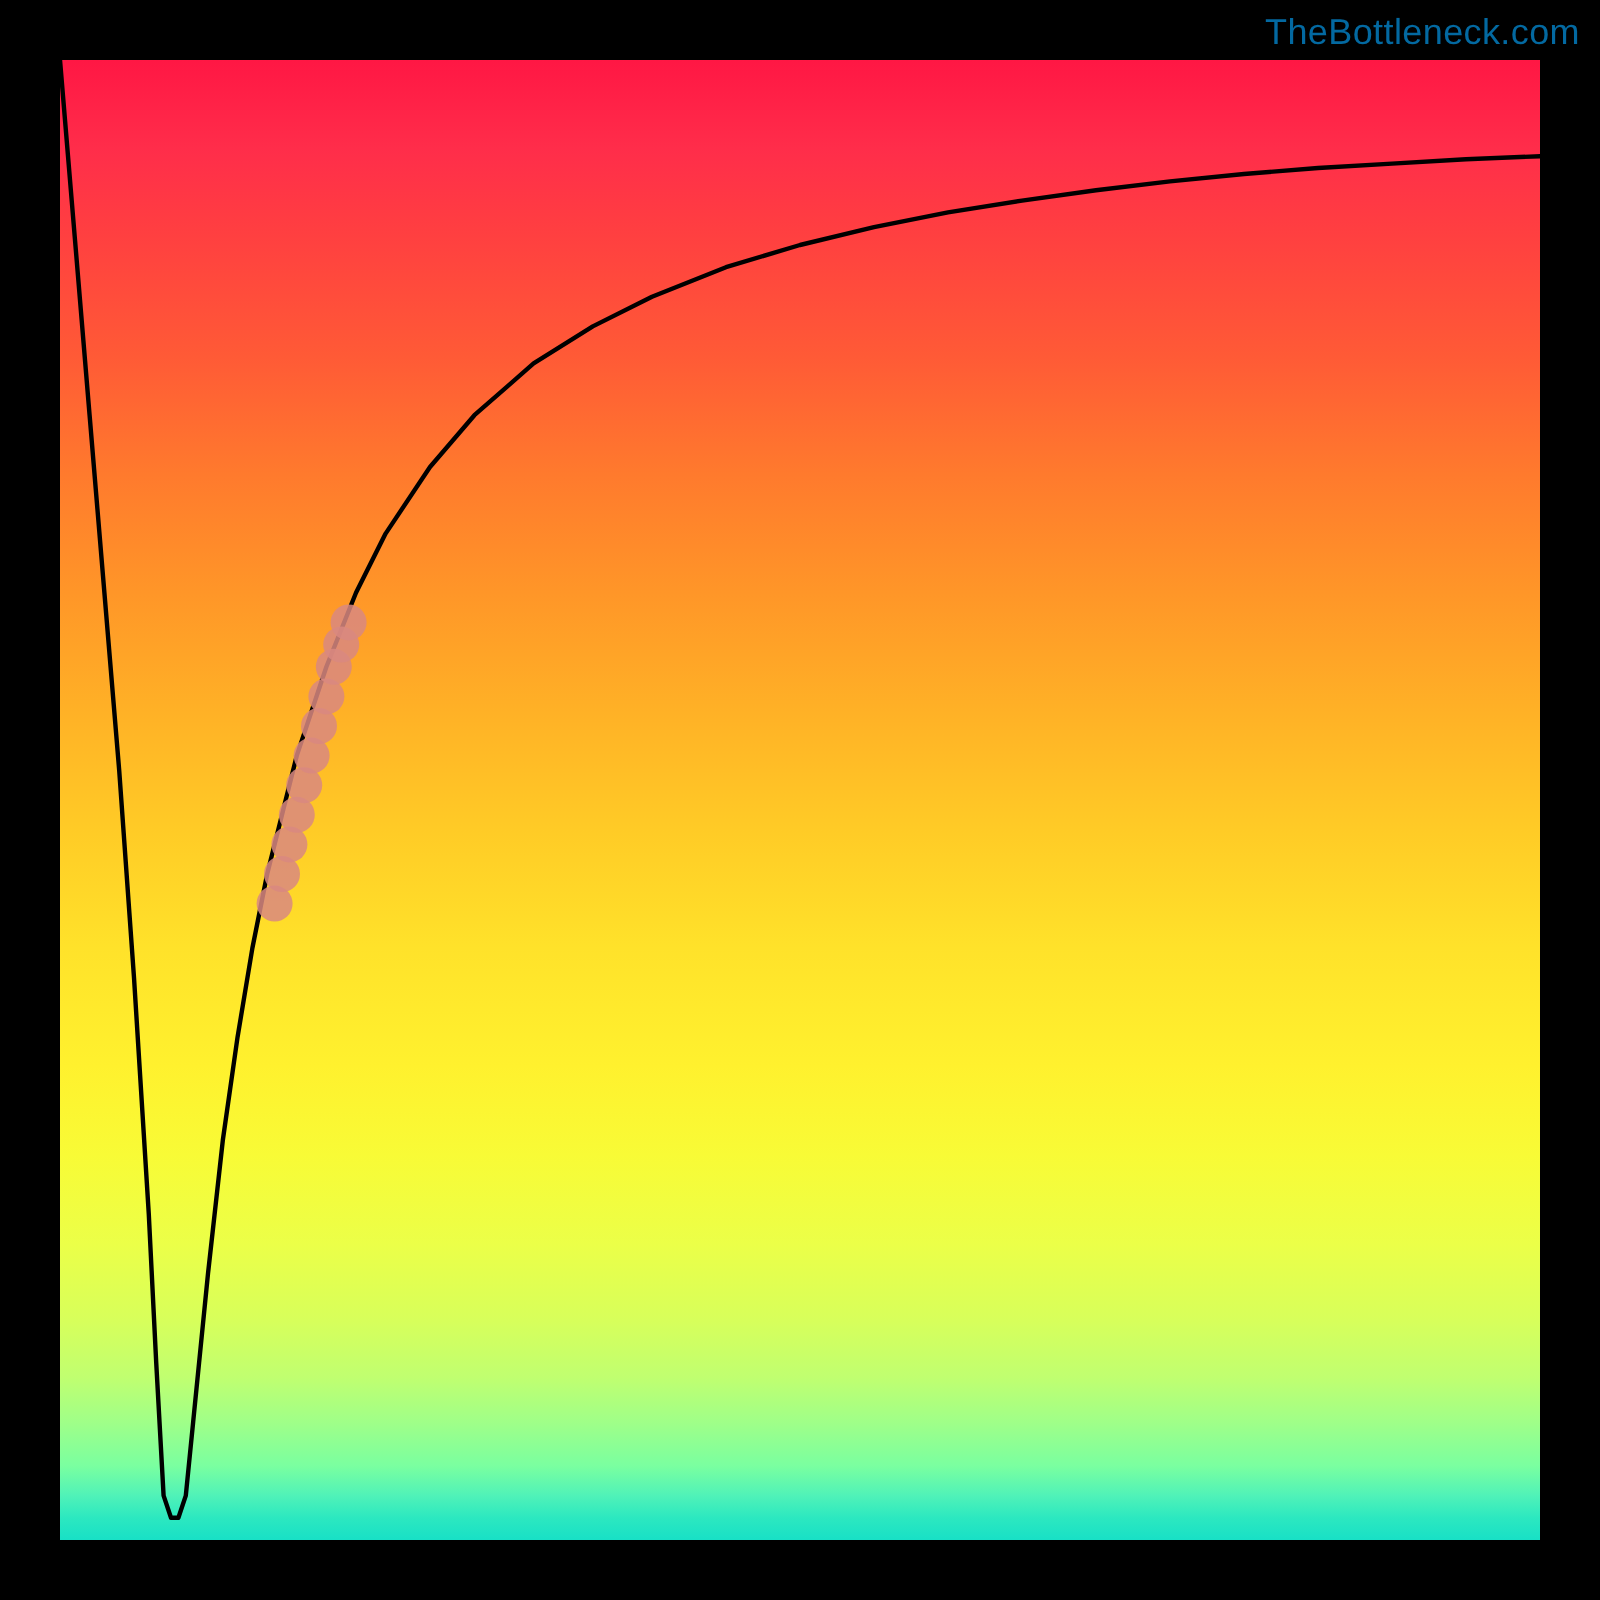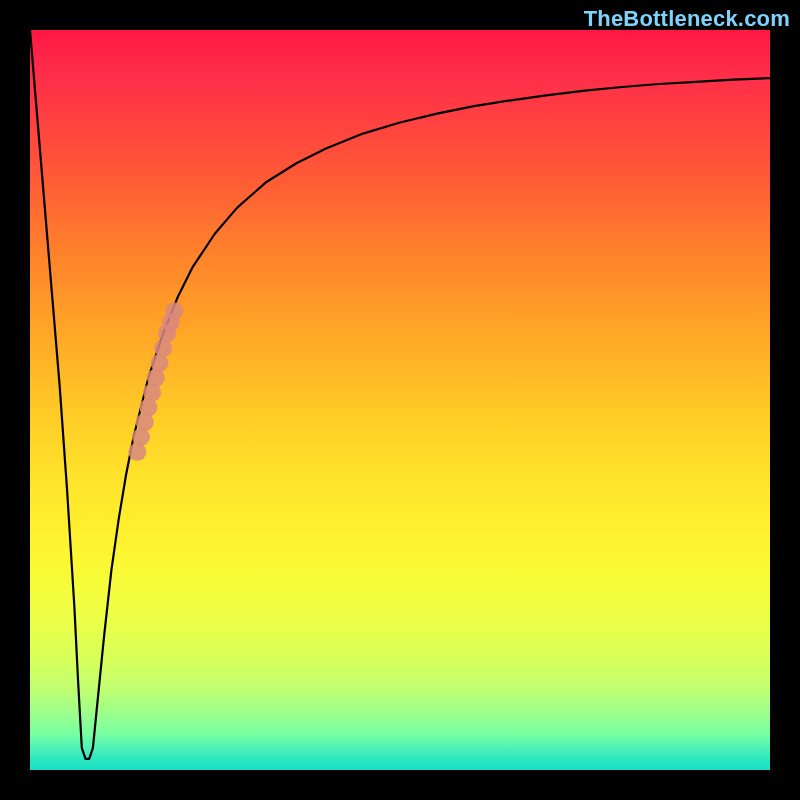--- a/index.html
+++ b/index.html
@@ -52,23 +52,23 @@
     left: 0;
     top: 0;
     width: 740px;
     height: 740px;
     overflow: visible;
   }
   .watermark {
     position: absolute;
     top: 6px;
     right: 10px;
-    color: #7dd3fc;
-    font-size: 22px;
-    font-weight: 700;
+    color: #0369a1;
+    font-size: 18px;
+    font-weight: 400;
     letter-spacing: 0.2px;
     user-select: none;
   }
 </style>
 </head>
 <body>
 
 <div class="frame">
   <div class="watermark">TheBottleneck.com</div>
 

